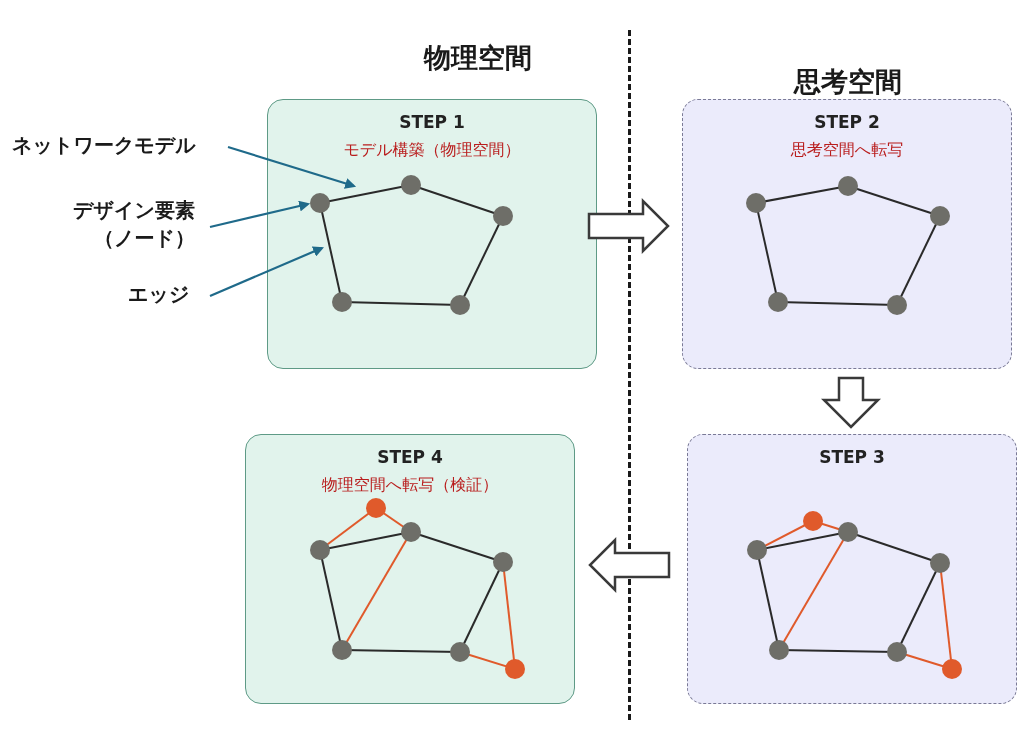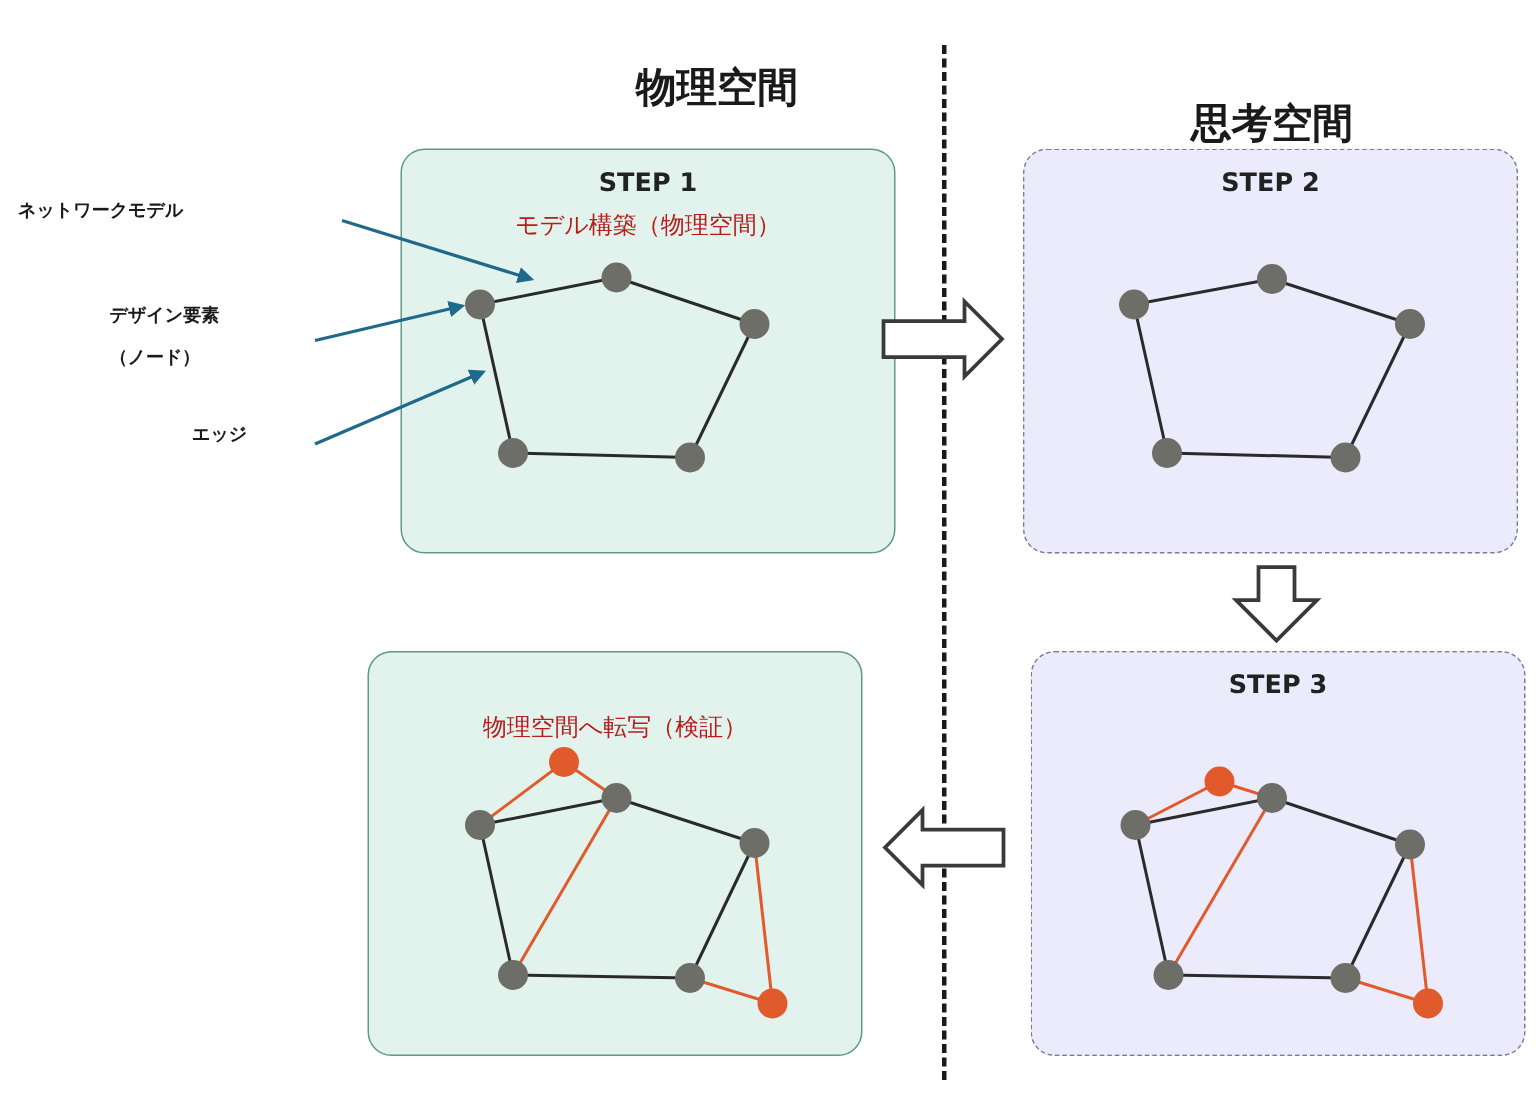--- a/index.html
+++ b/index.html
@@ -6,42 +6,44 @@
   body { width:1024px; height:734px; position:relative; overflow:hidden;
          font-family:"DejaVu Sans", sans-serif; color:#1a1a1a; }
   .heading { position:absolute; top:40px; font-size:27px; font-weight:bold; width:240px; text-align:center; }
   .divider { position:absolute; left:628px; top:30px; height:690px; width:0;
              border-left:3px dashed #1a1a1a; }
   .panel { position:absolute; width:330px; height:270px; box-sizing:border-box; border-radius:16px; }
   .panel.physical { background:#e1f3ec; border:1.5px solid #5e9a86; }
   .panel.thought  { background:#ebebfb; border:1.5px dashed #7a7a96; }
   .panel .step { position:absolute; top:12px; left:0; right:0; text-align:center; font-weight:bold; font-size:17px; color:#222; }
   .panel .desc { position:absolute; top:40px; left:0; right:0; text-align:center; font-size:16px; color:#b91c1c; white-space:nowrap; }
-  .callout { position:absolute; font-size:12px; font-weight:bold; text-align:left; color:#1a1a1a; white-space:nowrap; }
+  .callout { position:absolute; font-size:20px; font-weight:bold; text-align:right; color:#1a1a1a; white-space:nowrap; }
   svg.overlay { position:absolute; left:0; top:0; }
 </style>
 </head>
 <body>
 
 <div class="heading" style="left:292px;text-align:right;">物理空間</div>
 <div class="heading" style="left:728px;margin-top:24px;">思考空間</div>
 
 <div class="divider"></div>
 
 <div class="panel physical" style="left:245px; top:99px;margin-left:22px;">
   <div class="step">STEP 1</div>
   <div class="desc">モデル構築（物理空間）</div>
 </div>
 <div class="panel thought" style="left:682px; top:99px;">
   <div class="step">STEP 2</div>
+  <div class="desc">思考空間へ転写</div>
 </div>
 <div class="panel thought" style="left:687px; top:434px;">
   <div class="step">STEP 3</div>
 </div>
 <div class="panel physical" style="left:245px; top:434px;">
+  <div class="step">STEP 4</div>
   <div class="desc">物理空間へ転写（検証）</div>
 </div>
 
 <div class="callout" style="left:12px; top:132px;">ネットワークモデル</div>
 <div class="callout" style="left:73px; top:196px; line-height:28px;">
   <div>デザイン要素</div>
   <div>（ノード）</div>
 </div>
 <div class="callout" style="left:128px; top:281px;">エッジ</div>
 

